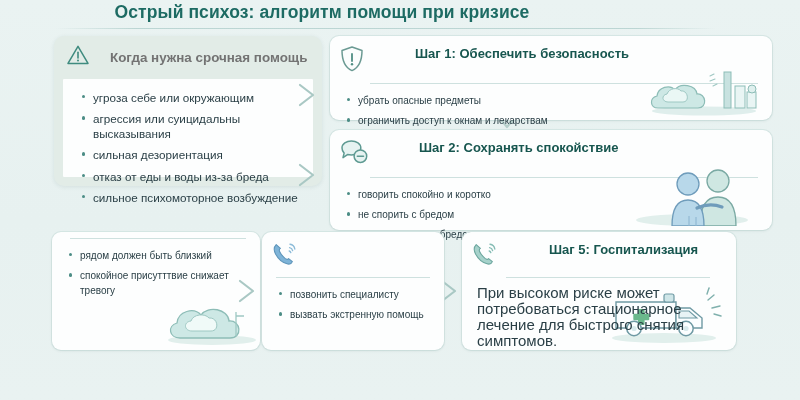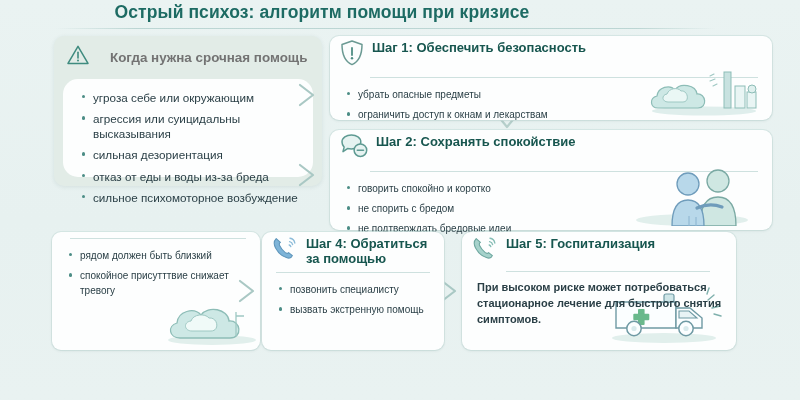--- a/index.html
+++ b/index.html
@@ -51,33 +51,34 @@
     padding: 8px 10px 6px 12px;
   }
   #card-warning .wtitle {
     font-size: 13.4px; font-weight: bold; color: #737373;
     margin-left: 20px;
   }
   #card-warning .inner {
     position: absolute;
     left: 9px; top: 43px; width: 250px; height: 98px;
     background: #fdfefe;
-    border-radius: 15px;
+    border-radius: 1px;
   }
 
   
   #card-step1 { left: 330px; top: 36px;  width: 442px; height: 84px; }
   #card-step2 { left: 330px; top: 130px; width: 442px; height: 100px; }
   #card-step3 { left: 52px;  top: 232px; width: 208px; height: 118px; }
   #card-step4 { left: 262px; top: 232px; width: 182px; height: 118px; }
   #card-step5 { left: 462px; top: 232px; width: 274px; height: 118px; }
 
   .shead {
     display: flex; align-items: flex-start;
-    padding: 2px 10px 0 9px;
+    padding: 8px 10px 0 9px;
+    gap: 43px;
   }
   .shead .ico { flex: 0 0 auto; margin-right: 7px; margin-top: 1px; }
   .stitle {
     font-size: 13px; font-weight: bold; color: #17564f;
     line-height: 15px; padding-top: 2px;
   }
   .divider {
     height: 1px; margin: 6px 14px 0 40px;
     background: rgba(160,196,192,.5);
   }
@@ -90,24 +91,24 @@
   .bullets li::before {
     content: "";
     position: absolute; left: -11px; top: 8px;
     width: 3.4px; height: 3.4px; border-radius: 50%;
     background: #4c8d86;
   }
   #card-warning .bullets { padding: 8px 10px 0 30px; }
   #card-warning .bullets li { font-size: 11.7px; padding: 3.1px 0; }
 
   .para {
-    font-size: 11px; color: #2a3f46;
+    font-size: 15px; color: #2a3f46;
     line-height: 16px;
     padding: 7px 12px 0 15px;
-    position: relative; z-index: 2; font-weight: bold;
+    position: relative; z-index: 2;
   }
 
   
   .arrow { position: absolute; }
 
   
   .art { position: absolute; pointer-events: none; }
   #art-city  { right: 4px;  bottom: 0px; }
   #art-people{ right: 8px;  bottom: 0px; }
   #art-cloud3{ right: 0px;  bottom: 0px; }
@@ -263,21 +264,20 @@
         <svg width="28" height="26" viewBox="0 0 28 26">
           <path d="M5.2 3.6 C3 5.8 2.6 9.2 4.6 13 C6.8 17.2 11 21.2 15.4 22.6 C18.4 23.6 20.6 22.6 21.4 20.6
                    L17.6 17.6 C16.6 18.6 15.4 18.6 14 17.4 C12 15.6 9.6 12.6 8.6 10.4 C8 9 8.4 8 9.4 7.4 Z" fill="#7eb4d8" stroke="#5f96bb" stroke-width="1.1" stroke-linejoin="round"></path>
           <g fill="none" stroke="#8dbcd9" stroke-width="1.4" stroke-linecap="round">
             <path d="M19 3.2 C21.6 3.6 23.4 5.4 23.8 8"></path>
             <path d="M18.6 6.6 C20.2 6.9 21.3 8 21.6 9.6"></path>
             <path d="M18.2 10 C19 10.2 19.6 10.8 19.8 11.6"></path>
           </g>
         </svg>
       </span>
-      <div class="stitle">Шаг 4: Обратиться за помощью</div>
     </div>
     <div class="divider" style="margin-left:14px;"></div>
     <ul class="bullets">
       <li>позвонить специалисту</li>
       <li>вызвать экстренную помощь</li>
     </ul>
   </div>
 
   <div id="card-step5" class="card">
     <div class="shead">

